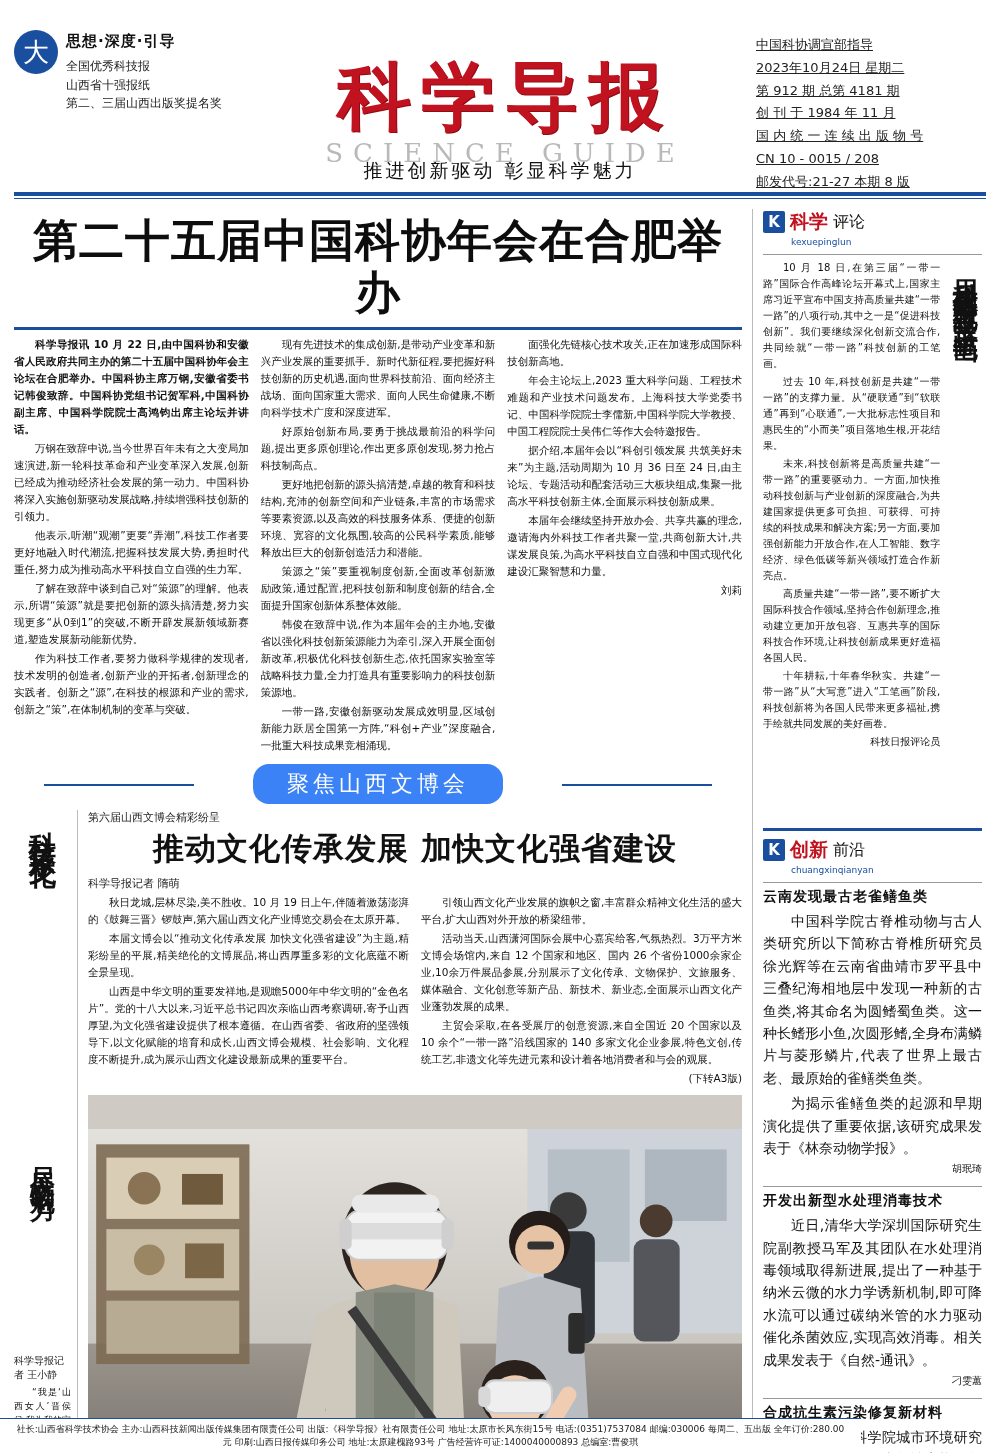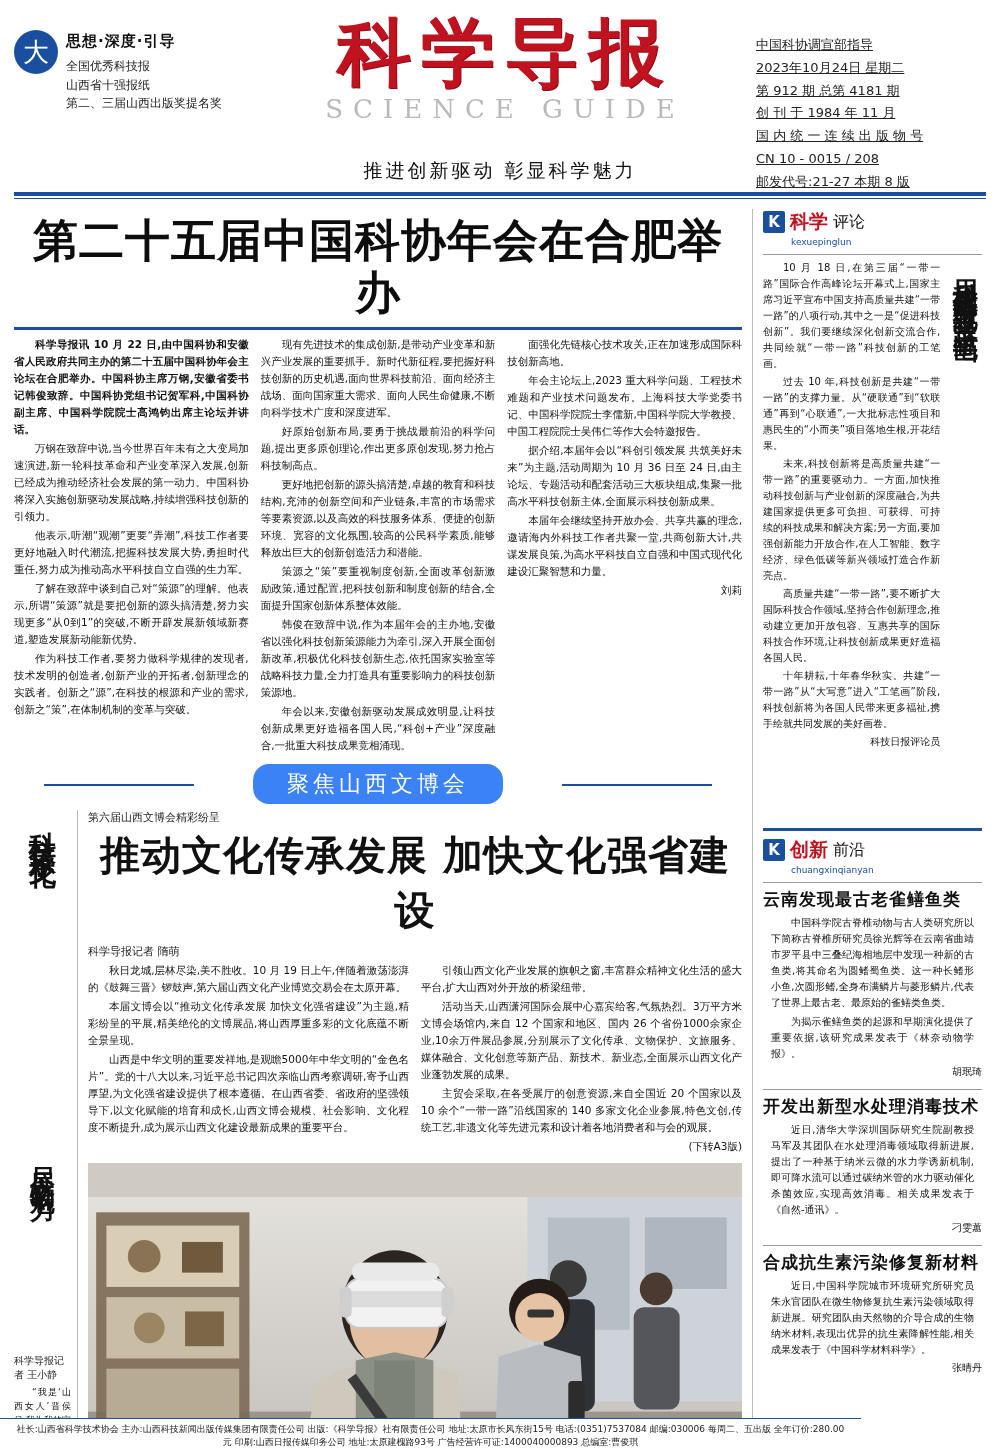--- a/index.html
+++ b/index.html
@@ -17,21 +17,21 @@
   
   .masthead { display:flex; align-items:flex-start; height:150px; padding-top:12px; }
   .mh-left { width:240px; display:flex; align-items:flex-start; gap:8px; padding-top:18px;}
   .mh-logo {
     width:44px;height:44px;border-radius:50%;
     background:#1a4fa0;color:#fff;display:flex;align-items:center;justify-content:center;
     font-size:26px;font-family:"DejaVu Serif","Liberation Serif",serif;flex:0 0 auto;
   }
   .mh-left-txt { font-size:12px; line-height:1.55; color:#222; }
   .mh-left-txt .big { font-size:15px; font-weight:bold; letter-spacing:1px; color:#111; margin-bottom:4px;}
-  .mh-center { flex:1; text-align:center; position:relative; }
+  .mh-center { flex:1; text-align:center; position:relative;margin-top:44px; }
   .mh-title {
     font-family:"DejaVu Serif","Liberation Serif",serif;
     font-size:74px; font-weight:bold; color:#c1121f; letter-spacing:10px;
     line-height:1.05; margin-top:2px;
     text-shadow:1px 1px 0 #8d0d16;
   }
   .mh-sub {
     font-family:"DejaVu Serif","Liberation Serif",serif;
     font-size:26px; letter-spacing:10px; color:#b9b9b9; margin-top:2px;
   }
@@ -74,22 +74,22 @@
     writing-mode:vertical-rl; text-orientation:upright;
     font-family:"DejaVu Serif","Liberation Serif",serif;
     font-size:25px; font-weight:bold; letter-spacing:4px; line-height:1.35;
     height:560px;
   }
   .r-text { font-size:10px; line-height:1.6; text-align:justify; flex:1;}
   .r-text p { margin:0 0 2px; text-indent:2em; }
   .r-author { font-size:10px; text-align:right; margin-top:3px;}
   .hr-b { height:3px;background:#1a4fa0;margin:8px 0 6px;}
   .hr-g { height:1px;background:#999;margin:7px 0 5px;}
-  .r-head { font-family:"DejaVu Serif","Liberation Serif",serif; font-size:17px; font-weight:bold; margin:4px 0 4px; letter-spacing:1px;}
-  .r-p { font-size:10px;line-height:1.6;text-align:justify;margin:0 8px 3px;text-indent:2em;}
+  .r-head { font-family:"DejaVu Serif","Liberation Serif",serif; font-size:14px; font-weight:bold; margin:4px 0 4px; letter-spacing:1px;}
+  .r-p { font-size:14px;line-height:1.6;text-align:justify;margin:0 0 3px;text-indent:2em;}
 
   
   .banner {
     margin:8px 0 6px; text-align:center;
   }
   .banner-pill {
     display:inline-block; background:#3b82f6; color:#fff;
     font-family:"DejaVu Serif","Liberation Serif",serif;
     font-size:22px; letter-spacing:4px; padding:5px 34px; border-radius:16px;
   }
@@ -105,21 +105,21 @@
   .feat-left { width:64px; border-right:1px solid #bbb; padding-right:6px;}
   .feat-vert {
     writing-mode:vertical-rl; text-orientation:upright;
     font-family:"DejaVu Serif","Liberation Serif",serif;
     font-size:27px;font-weight:bold;letter-spacing:6px;height:330px;
   }
   .feat-main { flex:1; }
   .kicker { font-size:11px; color:#222; margin-bottom:3px;}
   .headline-2 {
     font-family:"DejaVu Serif","Liberation Serif",serif;
-    font-size:40px;font-weight:bold;letter-spacing:1px;text-align:center;margin:2px 0 6px;
+    font-size:31px;font-weight:bold;letter-spacing:1px;text-align:center;margin:2px 0 6px;
   }
   .photo {
     width:100%;height:395px;position:relative;overflow:hidden;background:#cfd6dd;
   }
 
   .footer {
     position:absolute;left:0;bottom:0;width:861px;
     border-top:1px solid #1a4fa0;font-size:9px;color:#222;padding:4px 14px;text-align:center;
     background:#fff;
   }
@@ -171,21 +171,21 @@
           <p>他表示,听潮“观潮”更要“弄潮”,科技工作者要更好地融入时代潮流,把握科技发展大势,勇担时代重任,努力成为推动高水平科技自立自强的生力军。</p>
           <p>了解在致辞中谈到自己对“策源”的理解。他表示,所谓“策源”就是要把创新的源头搞清楚,努力实现更多“从0到1”的突破,不断开辟发展新领域新赛道,塑造发展新动能新优势。</p>
           <p>作为科技工作者,要努力做科学规律的发现者,技术发明的创造者,创新产业的开拓者,创新理念的实践者。创新之“源”,在科技的根源和产业的需求,创新之“策”,在体制机制的变革与突破。</p>
         </div>
         <div>
           <p>现有先进技术的集成创新,是带动产业变革和新兴产业发展的重要抓手。新时代新征程,要把握好科技创新的历史机遇,面向世界科技前沿、面向经济主战场、面向国家重大需求、面向人民生命健康,不断向科学技术广度和深度进军。</p>
           <p>好原始创新布局,要勇于挑战最前沿的科学问题,提出更多原创理论,作出更多原创发现,努力抢占科技制高点。</p>
           <p>更好地把创新的源头搞清楚,卓越的教育和科技结构,充沛的创新空间和产业链条,丰富的市场需求等要素资源,以及高效的科技服务体系、便捷的创新环境、宽容的文化氛围,较高的公民科学素质,能够释放出巨大的创新创造活力和潜能。</p>
           <p>策源之“策”要重视制度创新,全面改革创新激励政策,通过配置,把科技创新和制度创新的结合,全面提升国家创新体系整体效能。</p>
           <p>韩俊在致辞中说,作为本届年会的主办地,安徽省以强化科技创新策源能力为牵引,深入开展全面创新改革,积极优化科技创新生态,依托国家实验室等战略科技力量,全力打造具有重要影响力的科技创新策源地。</p>
-          <p>年会以来,安徽创新驱动发展成效明显,让科技创新成果更好造福各国人民,“科创+产业”深度融合,一批重大科技成果竞相涌现。</p>
+          <p>一带一路,安徽创新驱动发展成效明显,区域创新能力跃居全国第一方阵,“科创+产业”深度融合,一批重大科技成果竞相涌现。</p>
         </div>
         <div>
           <p>面强化先链核心技术攻关,正在加速形成国际科技创新高地。</p>
           <p>年会主论坛上,2023 重大科学问题、工程技术难题和产业技术问题发布。上海科技大学党委书记、中国科学院院士李儒新,中国科学院大学教授、中国工程院院士吴伟仁等作大会特邀报告。</p>
           <p>据介绍,本届年会以“科创引领发展 共筑美好未来”为主题,活动周期为 10 月 36 日至 24 日,由主论坛、专题活动和配套活动三大板块组成,集聚一批高水平科技创新主体,全面展示科技创新成果。</p>
           <p>本届年会继续坚持开放办会、共享共赢的理念,邀请海内外科技工作者共聚一堂,共商创新大计,共谋发展良策,为高水平科技自立自强和中国式现代化建设汇聚智慧和力量。</p>
           <p class="sign">刘莉</p>
         </div>
       </div>
 

